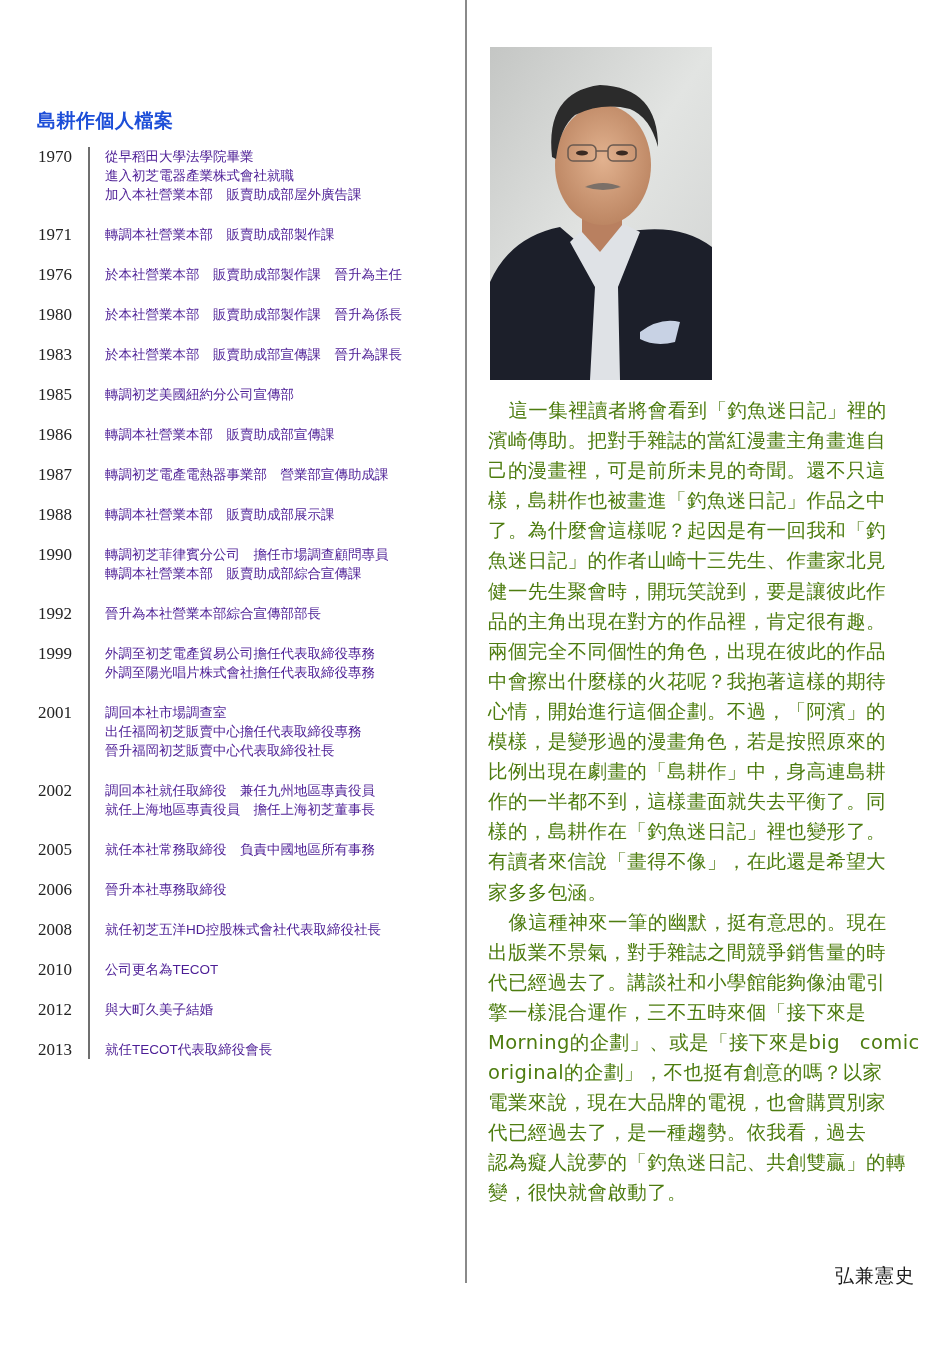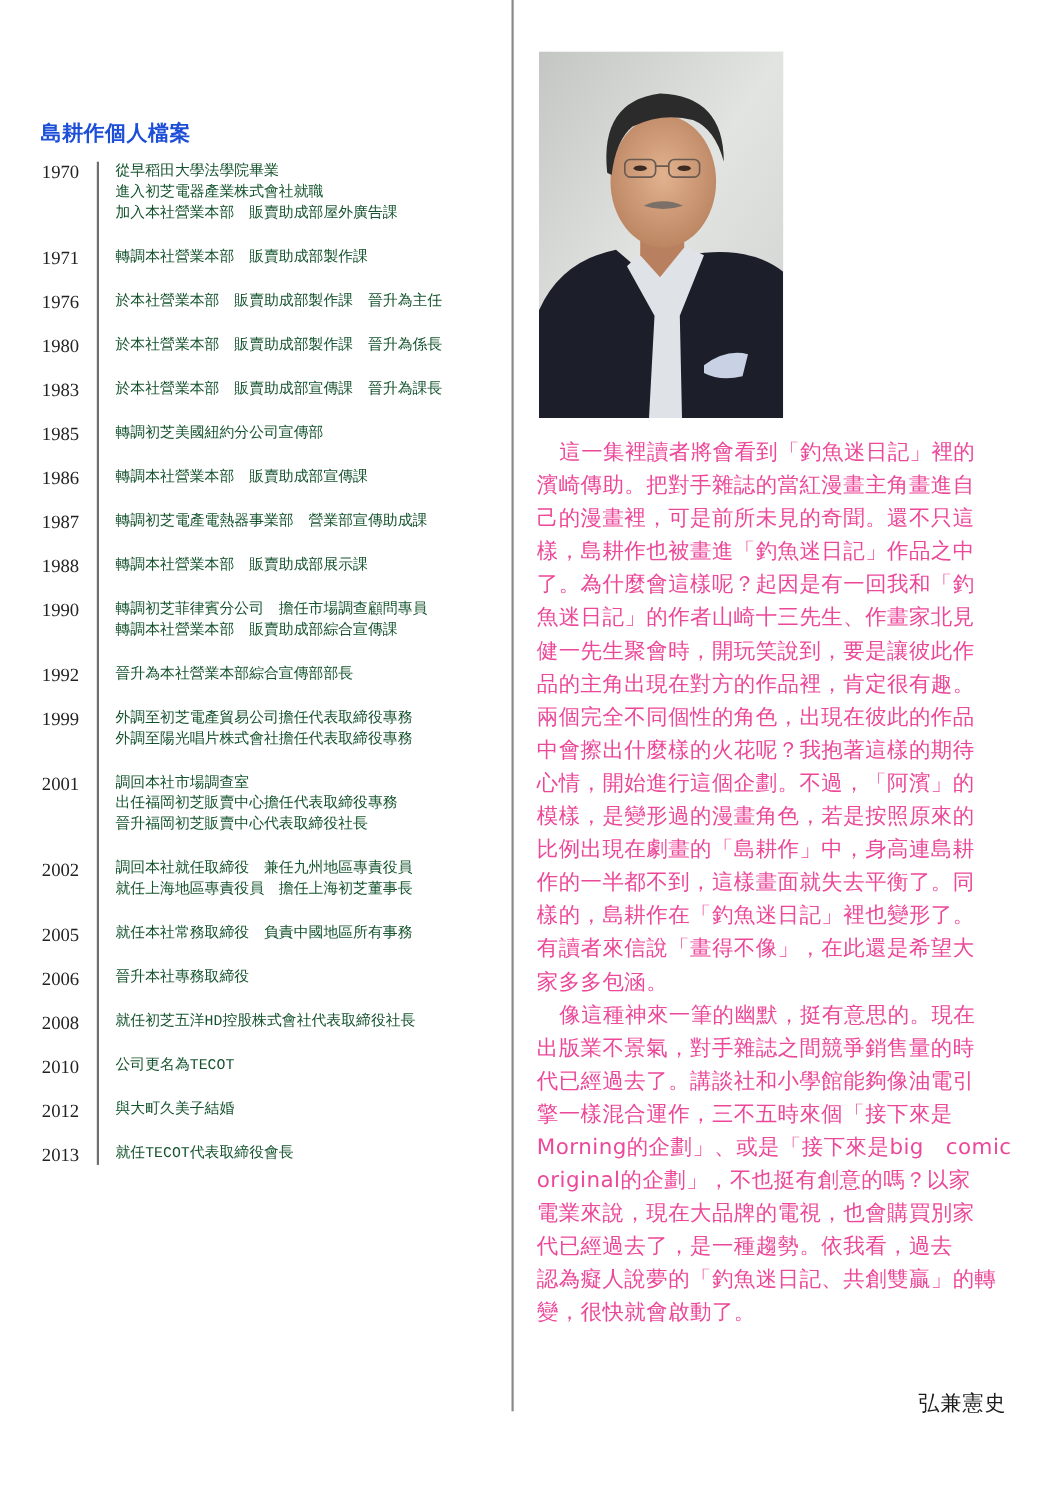--- a/index.html
+++ b/index.html
@@ -58,25 +58,25 @@
       color: #222;
     }
     .entry .lines {
       position: absolute;
       left: 105px;
       top: 0;
       width: 350px;
     }
     .entry .line {
       display: block;
-      font-family: Liberation Mono, monospace;
+      font-family: Liberation Sans, sans-serif;
       font-size: 13.5px;
       line-height: 19px;
       white-space: pre;
-      color: #14532d;
+      color: #4c1d95;
     }
     
     .portrait {
       position: absolute;
       left: 490px;
       top: 47px;
       width: 222px;
       height: 333px;
       overflow: hidden;
       background: linear-gradient(160deg, #c9cbc9 0%, #e4e6e4 45%, #d7d9d8 100%);
@@ -86,21 +86,21 @@
       position: absolute;
       left: 488px;
       top: 396px;
       width: 430px;
     }
     .essay p {
       margin: 0;
       font-family: "DejaVu Sans", "Liberation Sans", sans-serif;
       font-size: 19.5px;
       line-height: 30.1px;
-      color: #ec4899;
+      color: #4d7c0f;
       text-align: justify;
       letter-spacing: 0.4px;
     }
     .essay .essay-line {
       display: block;
       white-space: nowrap;
     }
     .essay .indent { padding-left: 1.05em; }
     .signature {
       position: absolute;

